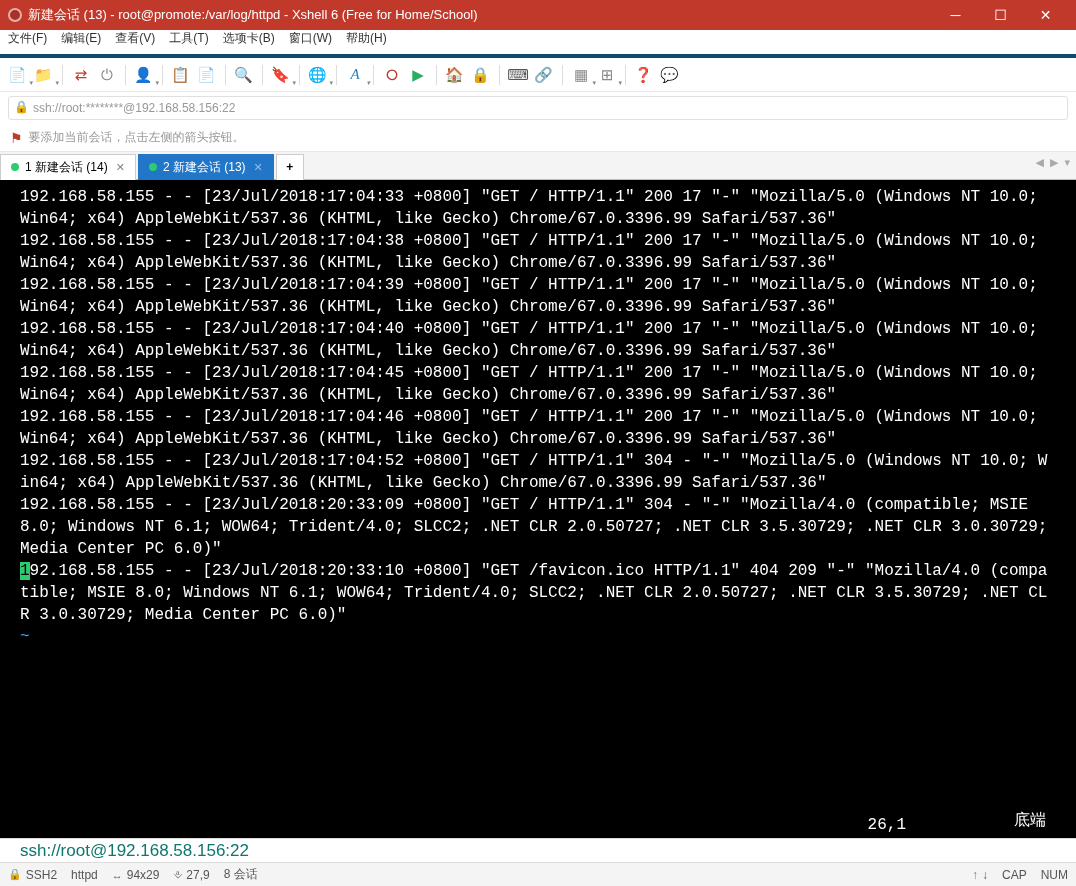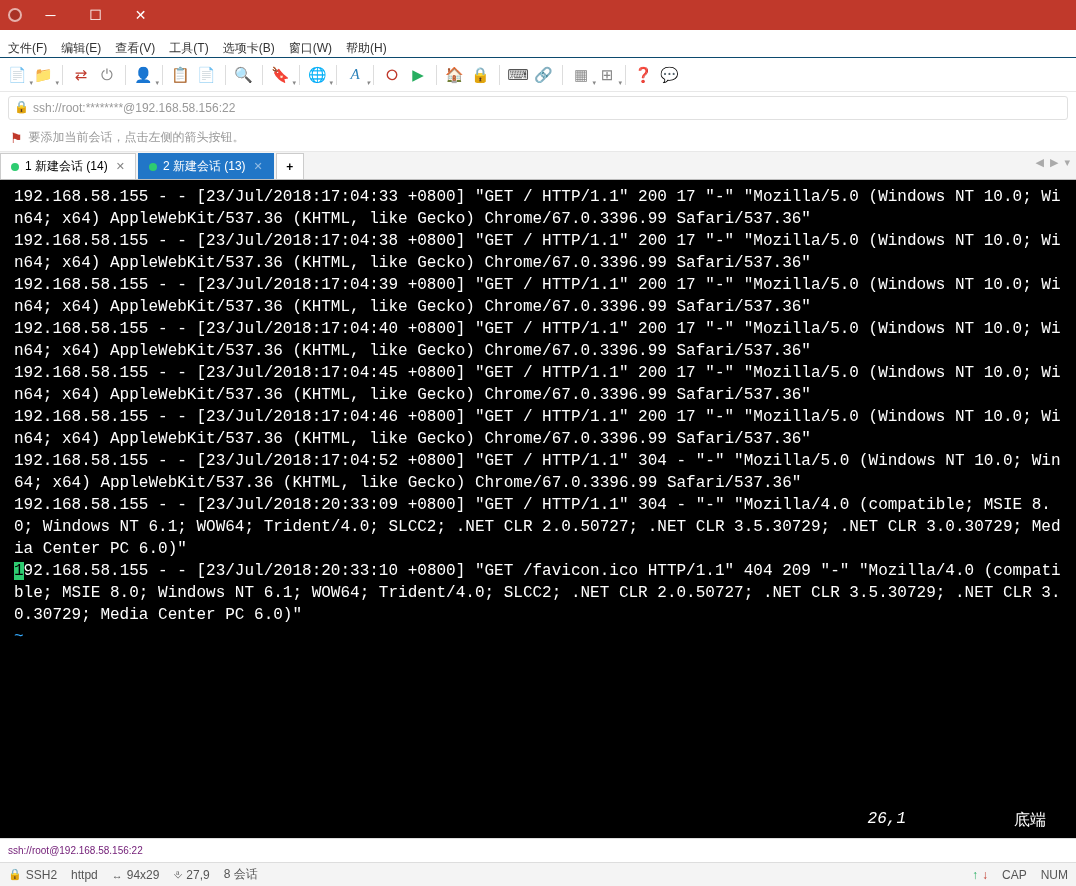--- a/index.html
+++ b/index.html
@@ -2,55 +2,56 @@
 <html><head>
 <meta charset="utf-8">
 <style>
   * { margin: 0; padding: 0; box-sizing: border-box; }
   body { font-family: "Microsoft YaHei", sans-serif; font-size: 12px; background: #fff; width: 1076px; height: 886px; overflow: hidden; display: flex; flex-direction: column; }
   .titlebar { background: #c0392b; color: #fff; height: 30px; display: flex; align-items: center; padding: 0 8px; font-size: 13px; }
   .titlebar .icon { width: 14px; height: 14px; border-radius: 50%; background: #a93226; border: 2px solid #e6b0aa; margin-right: 6px; flex-shrink: 0; }
   .titlebar .title { flex: 1; white-space: nowrap; }
   .winbtns { display: flex; }
   .winbtn { width: 45px; height: 30px; display: flex; align-items: center; justify-content: center; cursor: pointer; font-size: 14px; }
-  .menubar { height: 28px; display: flex; align-items: flex-end; padding: 0 8px; gap: 14px; color: #333; border-bottom: 1px solid #0c4a6e; }
+  .menubar { height: 28px; display: flex; align-items: flex-start; padding: 0 8px; gap: 14px; color: #333; border-bottom: 4px solid #0c4a6e; }
   .menubar span { cursor: pointer; }
   .toolbar { height: 34px; display: flex; align-items: center; padding: 0 6px; gap: 2px; border-bottom: 1px solid #e8e8e8; }
   .tb { width: 24px; height: 24px; display: flex; align-items: center; justify-content: center; border-radius: 3px; cursor: pointer; font-size: 15px; position: relative; }
   .tb.dd::after { content: "▾"; font-size: 7px; color: #888; position: absolute; right: -3px; bottom: 0px; }
   .sep { width: 1px; height: 20px; background: #ddd; margin: 0 4px; }
   .addrbar { height: 32px; padding: 4px 8px; }
   .addrbar input { width: 100%; height: 24px; border: 1px solid #e0e0e0; border-radius: 3px; padding: 0 24px; color: #999; font-size: 12px; background: #fff; }
   .addrwrap { position: relative; }
   .addrwrap .lock { position: absolute; left: 6px; top: 4px; color: #d0a030; font-size: 12px; }
   .hintbar { height: 28px; display: flex; align-items: center; padding: 0 10px; color: #999; gap: 6px; border-bottom: 1px solid #e8e8e8; }
   .hintbar .flag { color: #c0392b; font-size: 14px; }
-  .tabstrip { height: 28px; display: flex; align-items: flex-start; background: #f4f4f4; border-bottom: 1px solid #bbb; position: relative; }
+  .tabstrip { height: 28px; display: flex; align-items: center; background: #f4f4f4; border-bottom: 1px solid #bbb; position: relative; }
   .tab { height: 26px; display: flex; align-items: center; padding: 0 10px; border: 1px solid #ccc; border-bottom: none; background: #fff; margin-right: 2px; cursor: pointer; font-size: 12px; position: relative; bottom: -1px; }
   .tab .dot { width: 8px; height: 8px; border-radius: 50%; background: #2ecc71; margin-right: 6px; }
   .tab.active { background: #2176c7; color: #fff; border-color: #2176c7; }
   .tab .x { margin-left: 8px; opacity: 0.5; font-size: 11px; }
   .tab.add { width: 28px; justify-content: center; font-weight: bold; }
   .tabnav { position: absolute; right: 6px; top: 4px; display: flex; gap: 6px; color: #aaa; font-size: 11px; }
-  .term { flex: 1; background: #000; color: #fff; font-family: "Consolas","Courier New",monospace; font-size: 16px; line-height: 22px; padding: 6px 14px; white-space: pre-wrap; word-break: break-all; overflow: hidden; position: relative; }
+  .term { flex: 1; background: #000; color: #fff; font-family: "Consolas","Courier New",monospace; font-size: 16px; line-height: 22px; padding: 6px 20px; white-space: pre-wrap; word-break: break-all; overflow: hidden; position: relative; }
   .term .cursor { background: #2ecc71; color: #000; }
   .term .tilde { color: #3af; }
-  .term .pos { position: absolute; right: 170px; bottom: 8px; font-style: italic; }
+  .term .pos { position: absolute; right: 170px; bottom: 2px; }
   .term .bot { position: absolute; right: 30px; bottom: 6px; }
-  .statuslocal { height: 24px; display: flex; align-items: center; padding: 0 8px; border-top: 1px solid #ddd; color: #701a75; font-size: 10px; }
+  .statuslocal { height: 24px; display: flex; align-items: center; padding: 0 20px; border-top: 1px solid #ddd; color: #0f766e; font-size: 17px; }
   .statusconn { height: 24px; background: #f4f4f4; border-top: 1px solid #ddd; display: flex; align-items: center; padding: 0 8px; font-size: 12px; color: #555; gap: 14px; }
   .statusconn .seg { display: flex; align-items: center; gap: 4px; }
   .statusconn .right { margin-left: auto; display: flex; gap: 14px; }
   .statusconn .ico { font-size: 11px; }
 </style>
 </head>
 <body>
 
 <div class="titlebar">
   <div class="icon"></div>
+  <div class="title">新建会话 (13) - root@promote:/var/log/httpd - Xshell 6 (Free for Home/School)</div>
   <div class="winbtns">
     <div class="winbtn">─</div>
     <div class="winbtn">☐</div>
     <div class="winbtn close">✕</div>
   </div>
 </div>
 
 <div class="menubar">
   <span>文件(F)</span>
   <span>编辑(E)</span>

